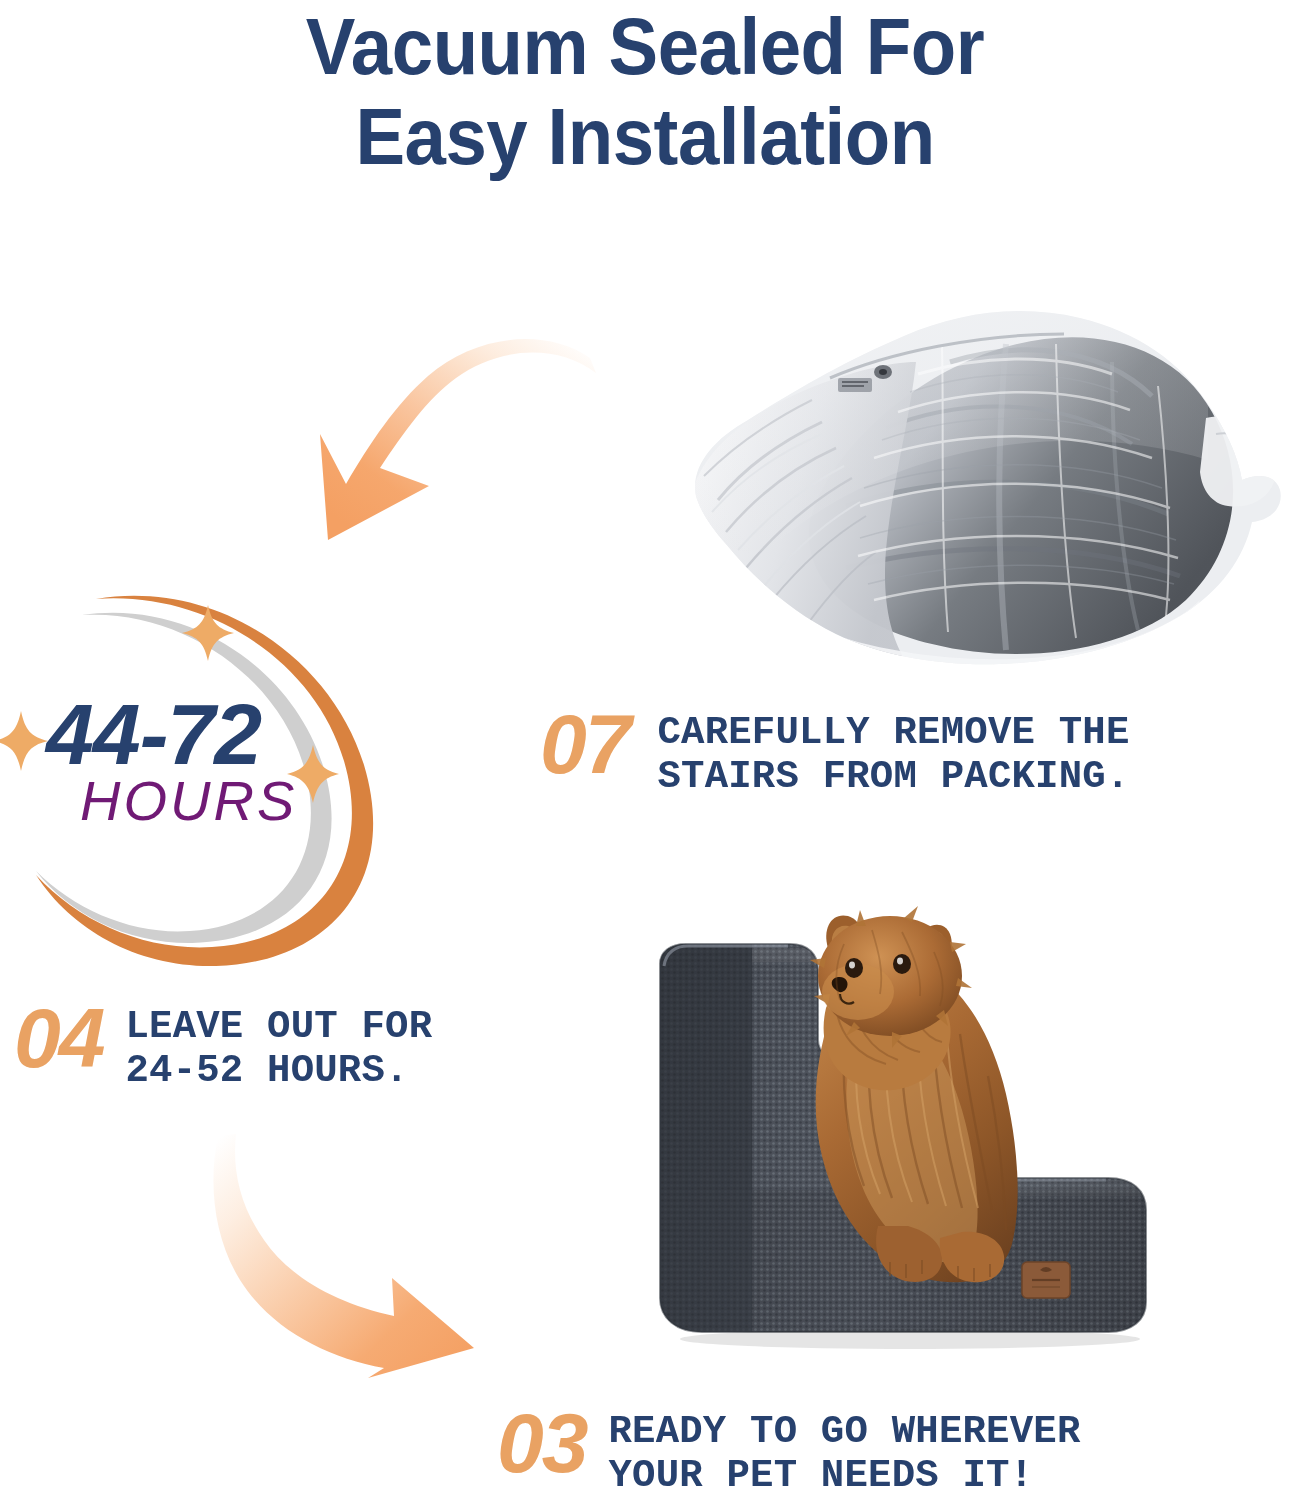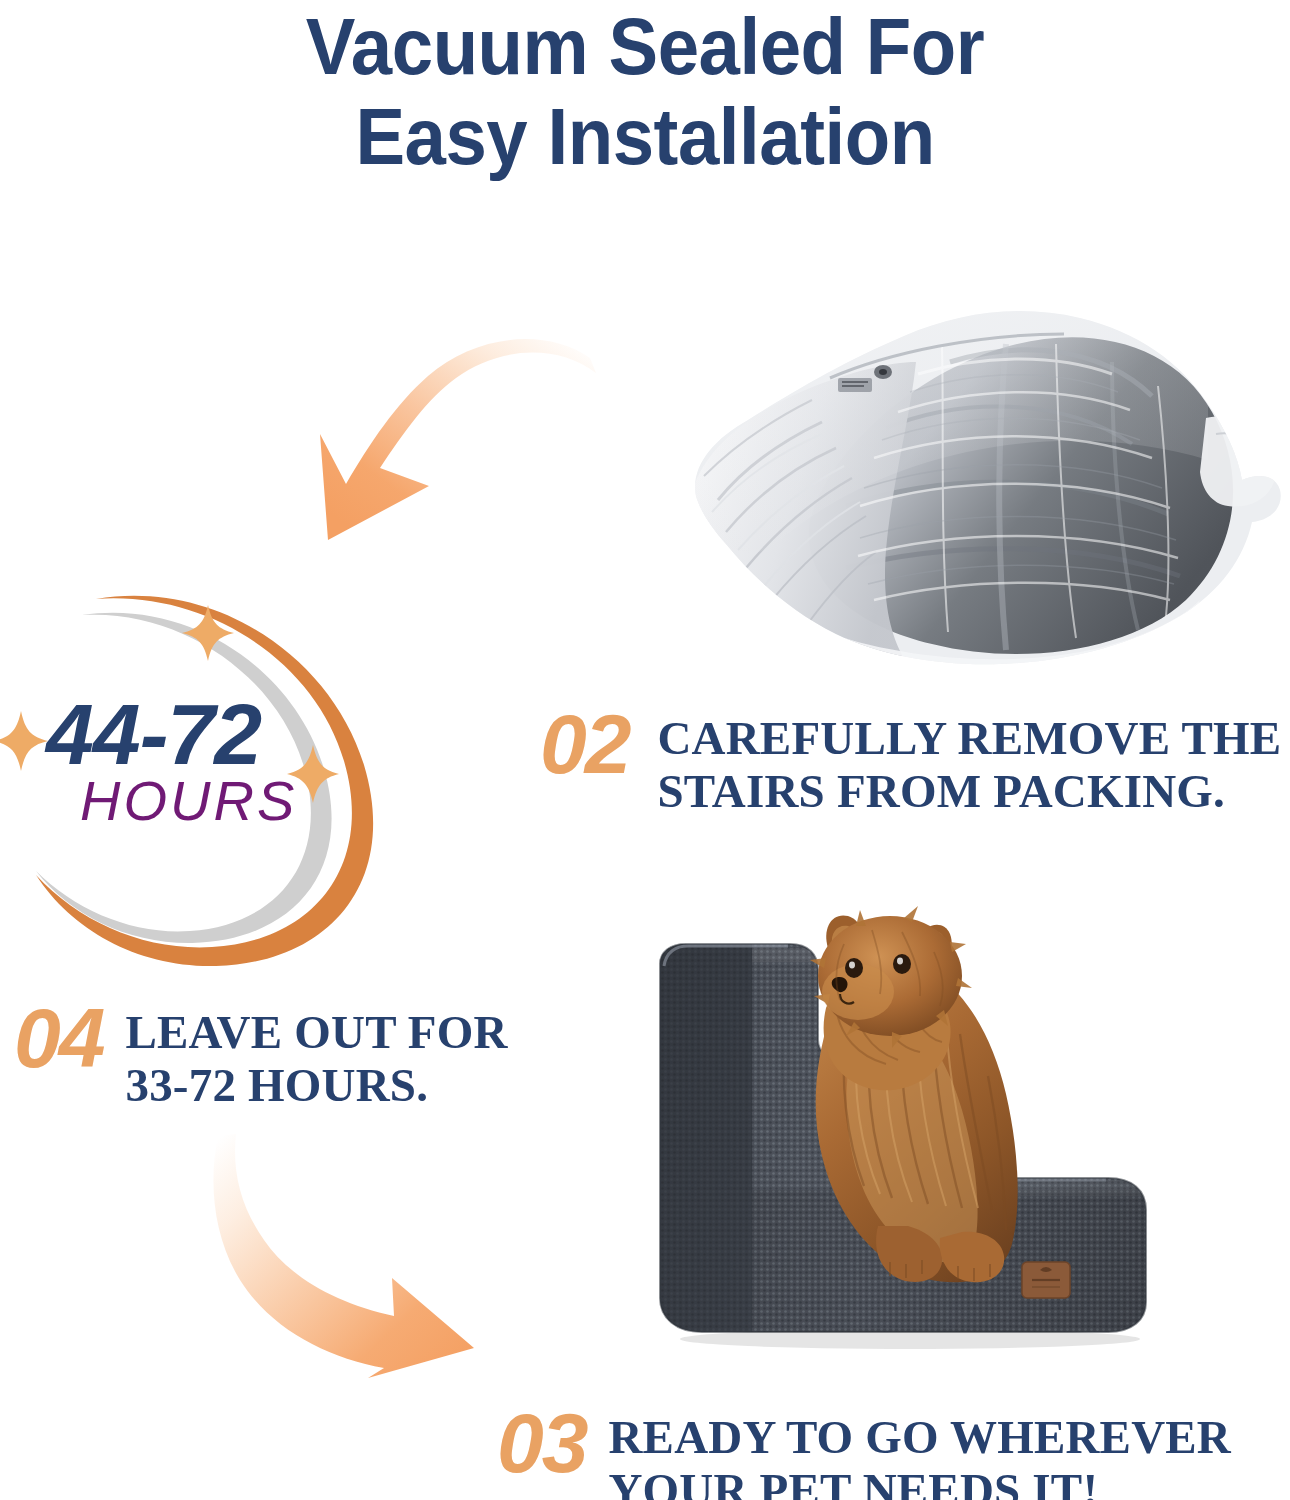--- a/index.html
+++ b/index.html
@@ -47,22 +47,22 @@
 
   
   .step { position:absolute; display:flex; align-items:flex-start; }
   .step .num {
     font-size:84px; font-weight:bold; font-style:italic;
     color:#e9a263; line-height:0.92; letter-spacing:-2px;
     font-family:"Liberation Sans",sans-serif;
   }
   .step .txt {
     color:#27416e; font-weight:bold;
-    font-size:47px; line-height:1.12; letter-spacing:0.2px;
-    font-family:Liberation Serif, serif;
+    font-size:39px; line-height:1.12; letter-spacing:0.2px;
+    font-family:Liberation Mono, monospace;
     white-space:pre-line;
     padding-top:6px;
   }
   #step1 { left:540px; top:706px; }
   #step1 .num { margin-right:28px; }
   #step2 { left:14px; top:1000px; }
   #step2 .num { margin-right:22px; }
   #step3 { left:497px; top:1405px; }
   #step3 .num { margin-right:22px; }
 
@@ -268,29 +268,29 @@
           <rect x="178" y="78" width="34" height="14" rx="2" fill="#6c717a" opacity="0.55"></rect>
           <path d="M 182 82 h 26 M 182 86 h 22" stroke="#3a3e44" stroke-width="1.4" opacity="0.8"></path>
         </g>
 
         <path d="M 170 78 C 230 52, 320 34, 404 34" stroke="#b0b5bc" stroke-width="3" fill="none" opacity="0.8"></path>
       </g>
     </svg>
   </div>
 
   <div class="step" id="step1">
-    <span class="num">02</span>
+    <span class="num">07</span>
     <span class="txt">CAREFULLY REMOVE THE
 STAIRS FROM PACKING.</span>
   </div>
 
   <div class="step" id="step2">
     <span class="num">04</span>
     <span class="txt">LEAVE OUT FOR
-33-72 HOURS.</span>
+24-52 HOURS.</span>
   </div>
 
   <div class="arrow" id="arrow2">
     <svg width="350" height="250" viewBox="0 0 350 250">
       <defs>
         <linearGradient id="ag2" x1="0.02" y1="0.02" x2="0.95" y2="0.95">
           <stop offset="0" stop-color="#f7ab6c" stop-opacity="0"></stop>
           <stop offset="0.20" stop-color="#f7ab6c" stop-opacity="0.20"></stop>
           <stop offset="0.50" stop-color="#f6a76a" stop-opacity="0.58"></stop>
           <stop offset="0.78" stop-color="#f5a366" stop-opacity="0.92"></stop>

